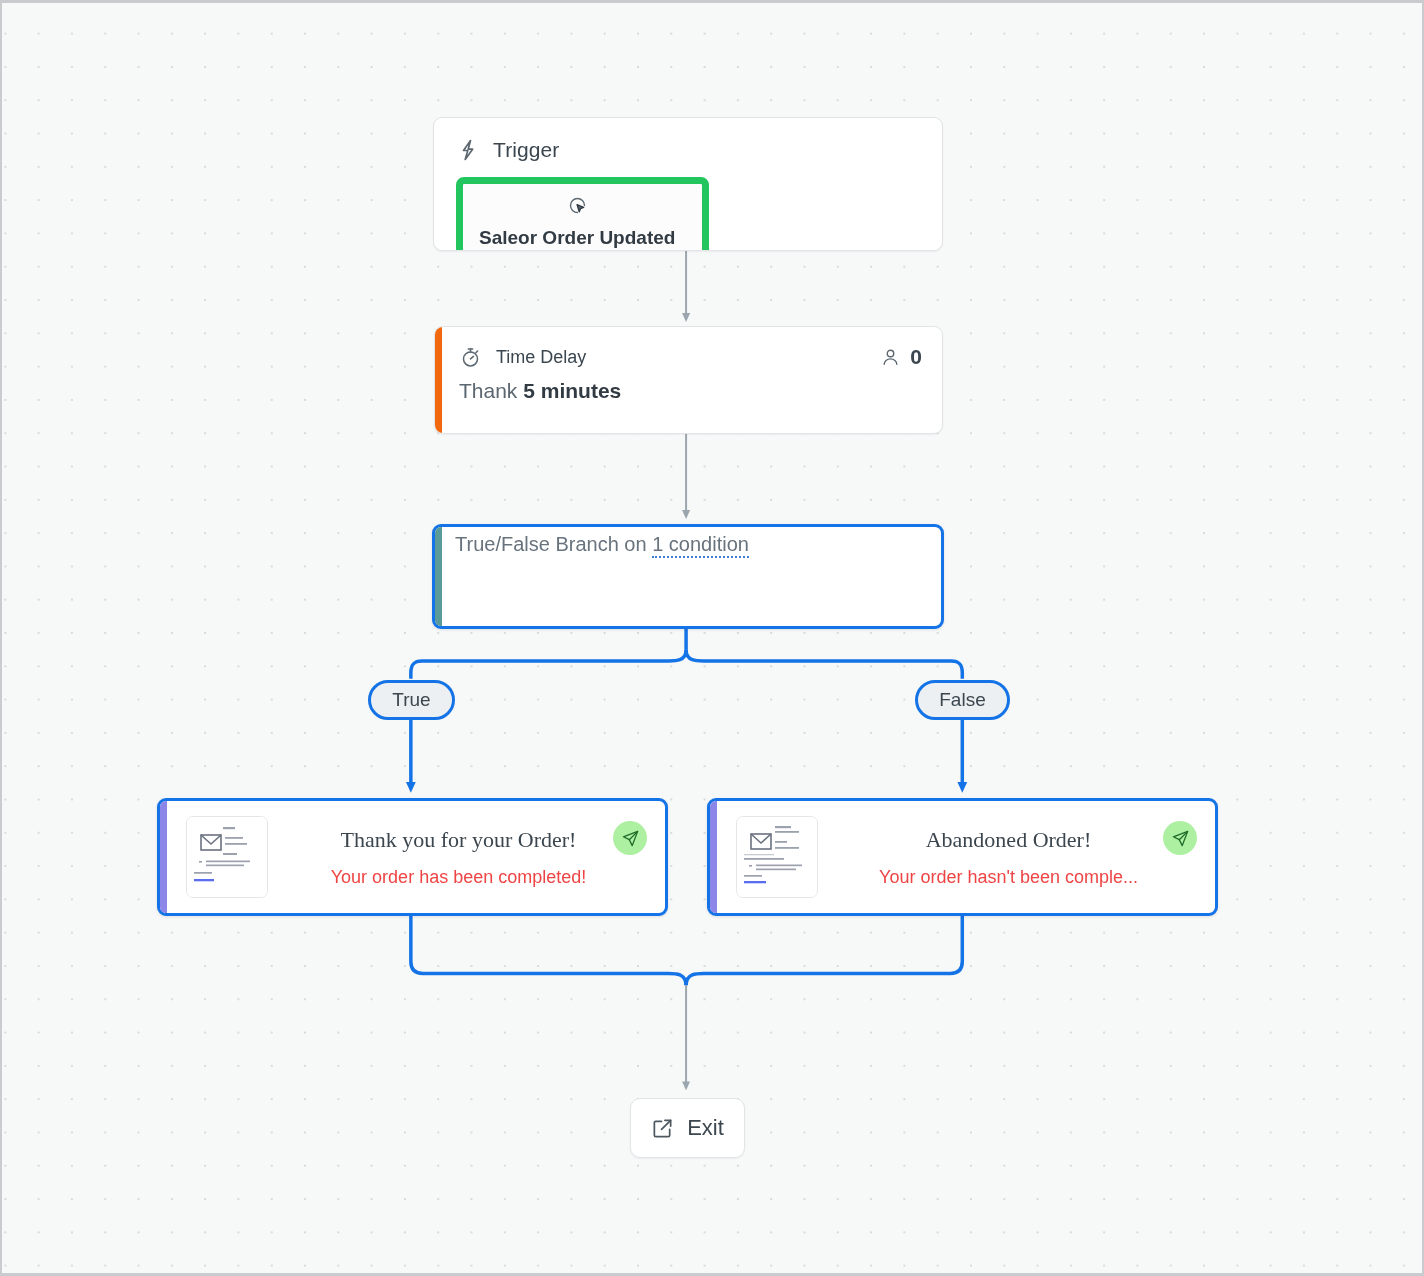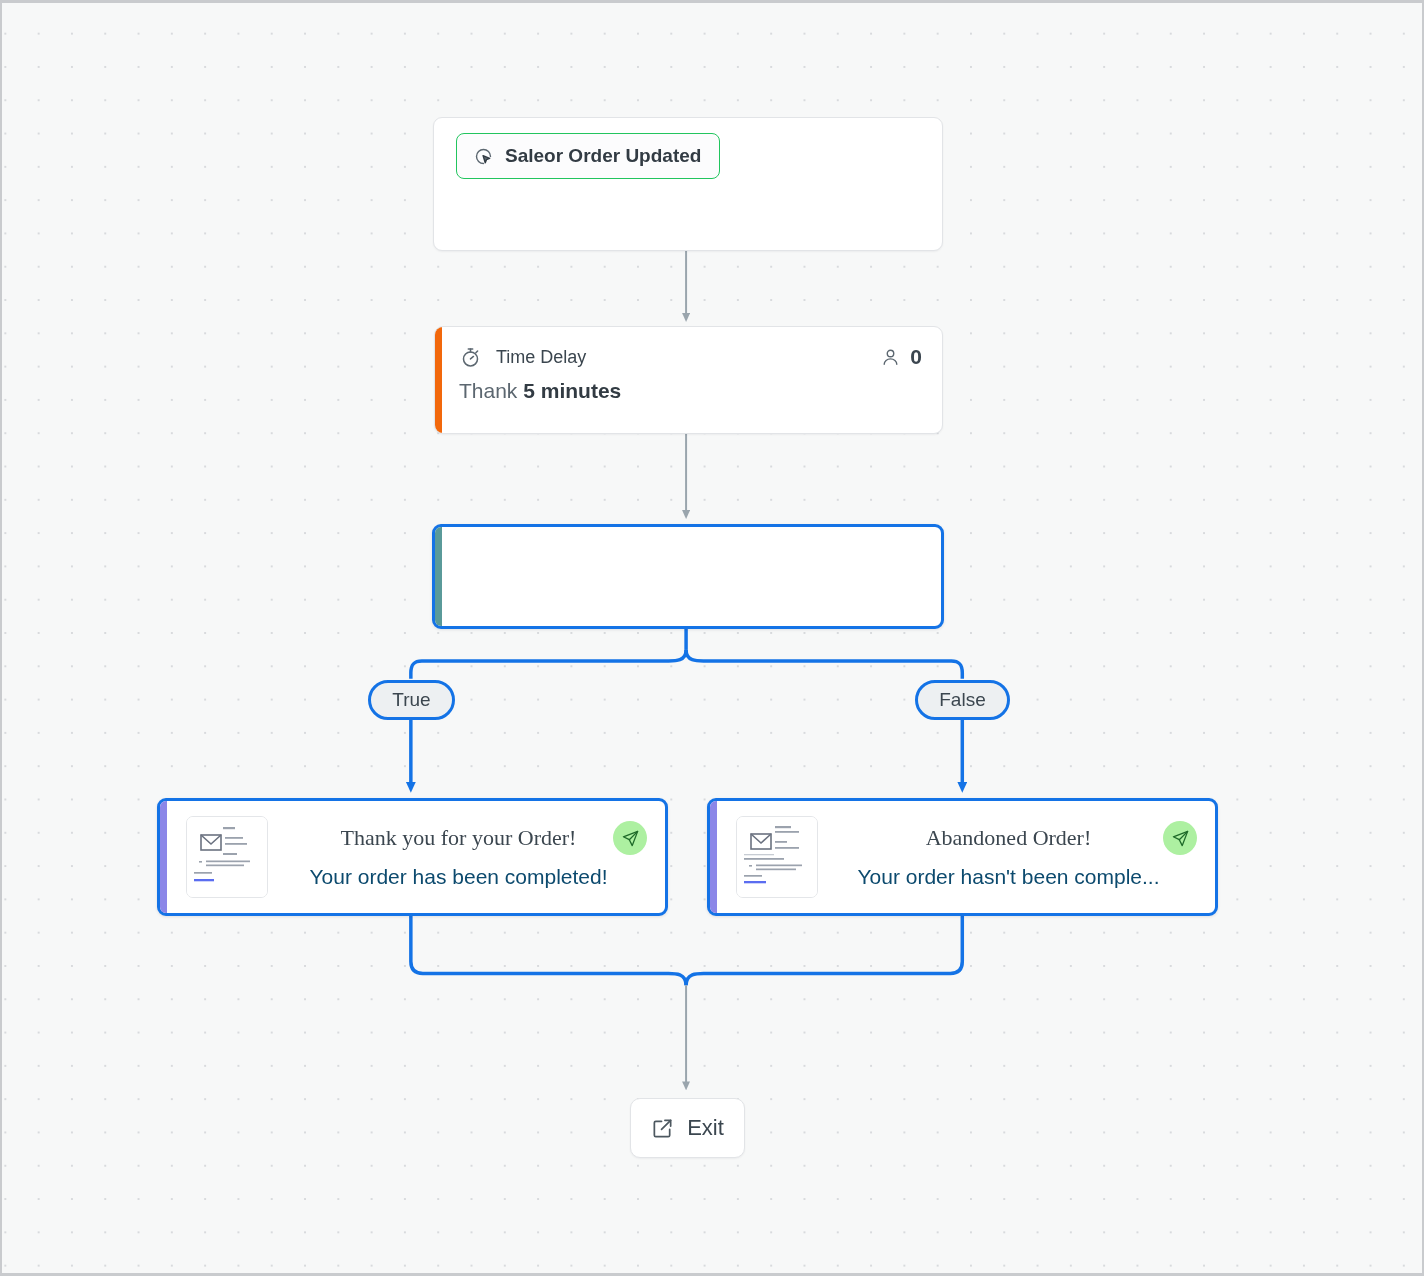--- a/index.html
+++ b/index.html
@@ -52,24 +52,25 @@
   .trigger-head {
     display: flex; align-items: center; gap: 13px;
     padding: 20px 0 0 22px;
   }
   .trigger-title {
     font-size: 21px; color: #3b464f; letter-spacing: .1px;
   }
   .trigger-pill {
     display: inline-flex; align-items: center; gap: 11px;
     margin: 15px 0 0 22px;
-    padding: 11px 18px 11px 16px;
-    border: 1px solid #22c55e;
+    padding: 11px 27px 11px 16px;
+    border: 7px solid #22c55e;
     border-radius: 8px;
     background: #fcfcfd;
+    flex-direction: column;
   }
   .trigger-pill-label {
     font-size: 19px; font-weight: bold; color: #323b43;
   }
 
   
   #delay-node { left: 432px; top: 323px; width: 509px; height: 108px; }
   .delay-row1 {
     display: flex; align-items: center;
     padding: 18px 20px 0 24px;
@@ -133,21 +134,21 @@
     padding: 0 6px;
   }
   .email-title {
     font-size: 22px; color: #3b464f;
     white-space: nowrap; overflow: hidden; text-overflow: ellipsis;
     max-width: 100%;
     align-self: center;
     font-family: Liberation Serif, serif;
   }
   .email-sub {
-    font-size: 21px; color: #0c4a6e;
+    font-size: 18px; color: #ef4444;
     white-space: nowrap; overflow: hidden;
     max-width: 100%;
     align-self: center;
   }
   .send-badge {
     position: absolute;
     right: 18px; top: 20px;
     width: 34px; height: 34px;
     border-radius: 50%;
     background: #adf0a1;
@@ -209,20 +210,28 @@
     <path d="M963,716 L963,788" stroke="#1473e6" stroke-width="3.5" fill="none" marker-end="url(#arrow-blue)"></path>
 
     <path d="M410,913 L410,963 C410,971 414,975 422,975 L666,975 C674,975 686,974 686,987" stroke="#1473e6" stroke-width="3.5" fill="none"></path>
 
     <path d="M963,913 L963,963 C963,971 959,975 951,975 L706,975 C698,975 686,974 686,987" stroke="#1473e6" stroke-width="3.5" fill="none"></path>
 
     <path d="M686,987 L686,1088" stroke="#9aa5ad" stroke-width="2" fill="none" marker-end="url(#arrow-gray)"></path>
   </svg>
 
   <div class="node plain" id="trigger-node">
+    <div class="trigger-head">
+      <span>
+        <svg class="ic" width="24" height="24" viewBox="0 0 24 24" fill="none" stroke="#5c6770" stroke-width="1.7" stroke-linejoin="round" stroke-linecap="round">
+          <path d="M14.5 2.5 L7.5 12.5 L11.8 12.5 L9.2 21.5 L16.6 11.2 L12.2 11.2 Z"></path>
+        </svg>
+      </span>
+      <span class="trigger-title">Trigger</span>
+    </div>
     <div class="trigger-pill">
       <span>
         <svg class="ic" width="21" height="21" viewBox="0 0 24 24" fill="none" stroke="#5c6770" stroke-width="1.6" stroke-linecap="round" stroke-linejoin="round">
           <path d="M20 12a8 8 0 1 0-8 8"></path>
           <path d="M11.5 11 L19 14.2 L15.4 15.6 L14 19.2 Z" fill="#5c6770" stroke="#323b43"></path>
         </svg>
       </span>
       <span class="trigger-pill-label">Saleor Order Updated</span>
     </div>
   </div>
@@ -251,20 +260,24 @@
       </span>
     </div>
     <div class="delay-row2">
       <span>Thank</span>
       <b>5 minutes</b>
     </div>
   </div>
 
   <div class="node selected" id="branch-node">
     <div class="accent" style="background:#5a9a99"></div>
+    <div class="branch-row2">
+      <span>True/False Branch on</span>
+      <span class="dotted-link">1 condition</span>
+    </div>
   </div>
 
   <div class="branch-pill" id="pill-true">
     <span>True</span>
   </div>
   <div class="branch-pill" id="pill-false">
     <span>False</span>
   </div>
 
   <div class="node selected email-node" id="email-true">

